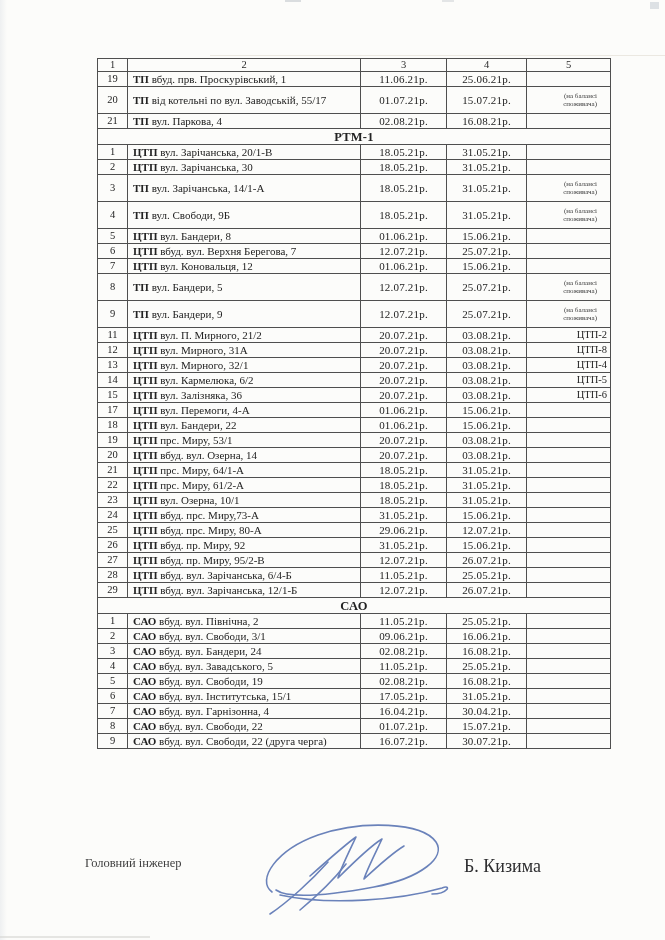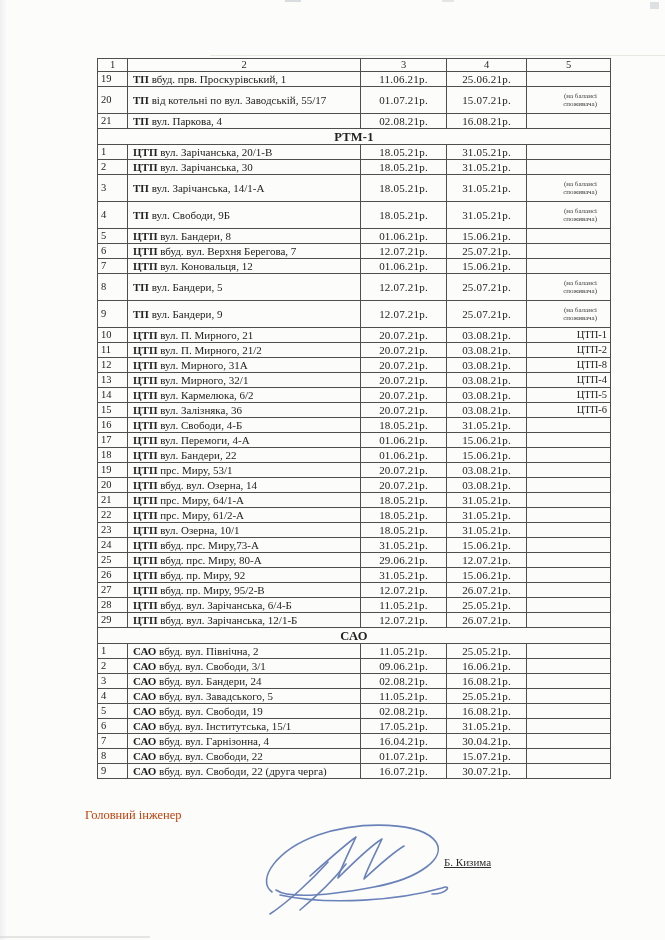--- a/index.html
+++ b/index.html
@@ -20,36 +20,36 @@
 
   table.schedule{
     position:absolute;left:97px;top:58px;width:513px;
     border-collapse:collapse;table-layout:fixed;
   }
   .schedule th,.schedule td{
     border:1px solid #4f4f4f;padding:0 3px;height:14px;
     font-size:11px;line-height:12px;overflow:hidden;white-space:nowrap;
   }
   .schedule th{font-weight:normal;font-size:10.5px;height:12px;text-align:center;color:#2b2b2b;}
-  td.c-num{text-align:left;font-size:10.5px;}
+  td.c-num{text-align:center;font-size:10.5px;}
   td.c-addr{text-align:left;padding-left:5px;}
   td.c-addr b{font-weight:bold;}
   td.c-date{text-align:center;font-size:11px;letter-spacing:.2px;}
   td.c-note{text-align:right;font-size:10.5px;}
   td.c-note.small{
     font-size:7px;line-height:8px;color:#3a3a3a;
     padding:1px 13px;white-space:normal;
   }
   tr.section td{
     text-align:center;font-weight:bold;font-size:12.5px;height:15px;letter-spacing:.3px;
   }
   tr.tall td{height:24px;}
 
-  .footer-left{position:absolute;left:85px;top:808px;font-size:12.5px;color:#c2410c;}
-  .footer-right{position:absolute;left:444px;top:856px;font-size:11px;color:#2e2e30;text-decoration:underline;}
+  .footer-left{position:absolute;left:85px;top:856px;font-size:12.5px;color:#404040;}
+  .footer-right{position:absolute;left:464px;top:856px;font-size:18px;color:#2e2e30;}
   svg.signature{position:absolute;left:250px;top:818px;width:205px;height:100px;}
   svg.signature path{fill:none;stroke-linecap:round;stroke-linejoin:round;}
 </style>
 </head>
 <body>
 
 <div class="page">
   <div class="edge-left"></div>
   <div class="streak-top"></div>
   <div class="mark-a"></div>
@@ -156,27 +156,20 @@
           <td class="c-note small">(на балансі споживача)</td>
         </tr>
         <tr class="tall">
           <td class="c-num">9</td>
           <td class="c-addr"><b>ТП</b> вул. Бандери, 9</td>
           <td class="c-date">12.07.21р.</td>
           <td class="c-date">25.07.21р.</td>
           <td class="c-note small">(на балансі споживача)</td>
         </tr>
         <tr>
-          <td class="c-num">10</td>
-          <td class="c-addr"><b>ЦТП</b> вул. П. Мирного, 21</td>
-          <td class="c-date">20.07.21р.</td>
-          <td class="c-date">03.08.21р.</td>
-          <td class="c-note">ЦТП-1</td>
-        </tr>
-        <tr>
           <td class="c-num">11</td>
           <td class="c-addr"><b>ЦТП</b> вул. П. Мирного, 21/2</td>
           <td class="c-date">20.07.21р.</td>
           <td class="c-date">03.08.21р.</td>
           <td class="c-note">ЦТП-2</td>
         </tr>
         <tr>
           <td class="c-num">12</td>
           <td class="c-addr"><b>ЦТП</b> вул. Мирного, 31А</td>
           <td class="c-date">20.07.21р.</td>
@@ -196,27 +189,20 @@
           <td class="c-date">20.07.21р.</td>
           <td class="c-date">03.08.21р.</td>
           <td class="c-note">ЦТП-5</td>
         </tr>
         <tr>
           <td class="c-num">15</td>
           <td class="c-addr"><b>ЦТП</b> вул. Залізняка, 36</td>
           <td class="c-date">20.07.21р.</td>
           <td class="c-date">03.08.21р.</td>
           <td class="c-note">ЦТП-6</td>
-        </tr>
-        <tr>
-          <td class="c-num">16</td>
-          <td class="c-addr"><b>ЦТП</b> вул. Свободи, 4-Б</td>
-          <td class="c-date">18.05.21р.</td>
-          <td class="c-date">31.05.21р.</td>
-          <td class="c-note"></td>
         </tr>
         <tr>
           <td class="c-num">17</td>
           <td class="c-addr"><b>ЦТП</b> вул. Перемоги, 4-А</td>
           <td class="c-date">01.06.21р.</td>
           <td class="c-date">15.06.21р.</td>
           <td class="c-note"></td>
         </tr>
         <tr>
           <td class="c-num">18</td>

